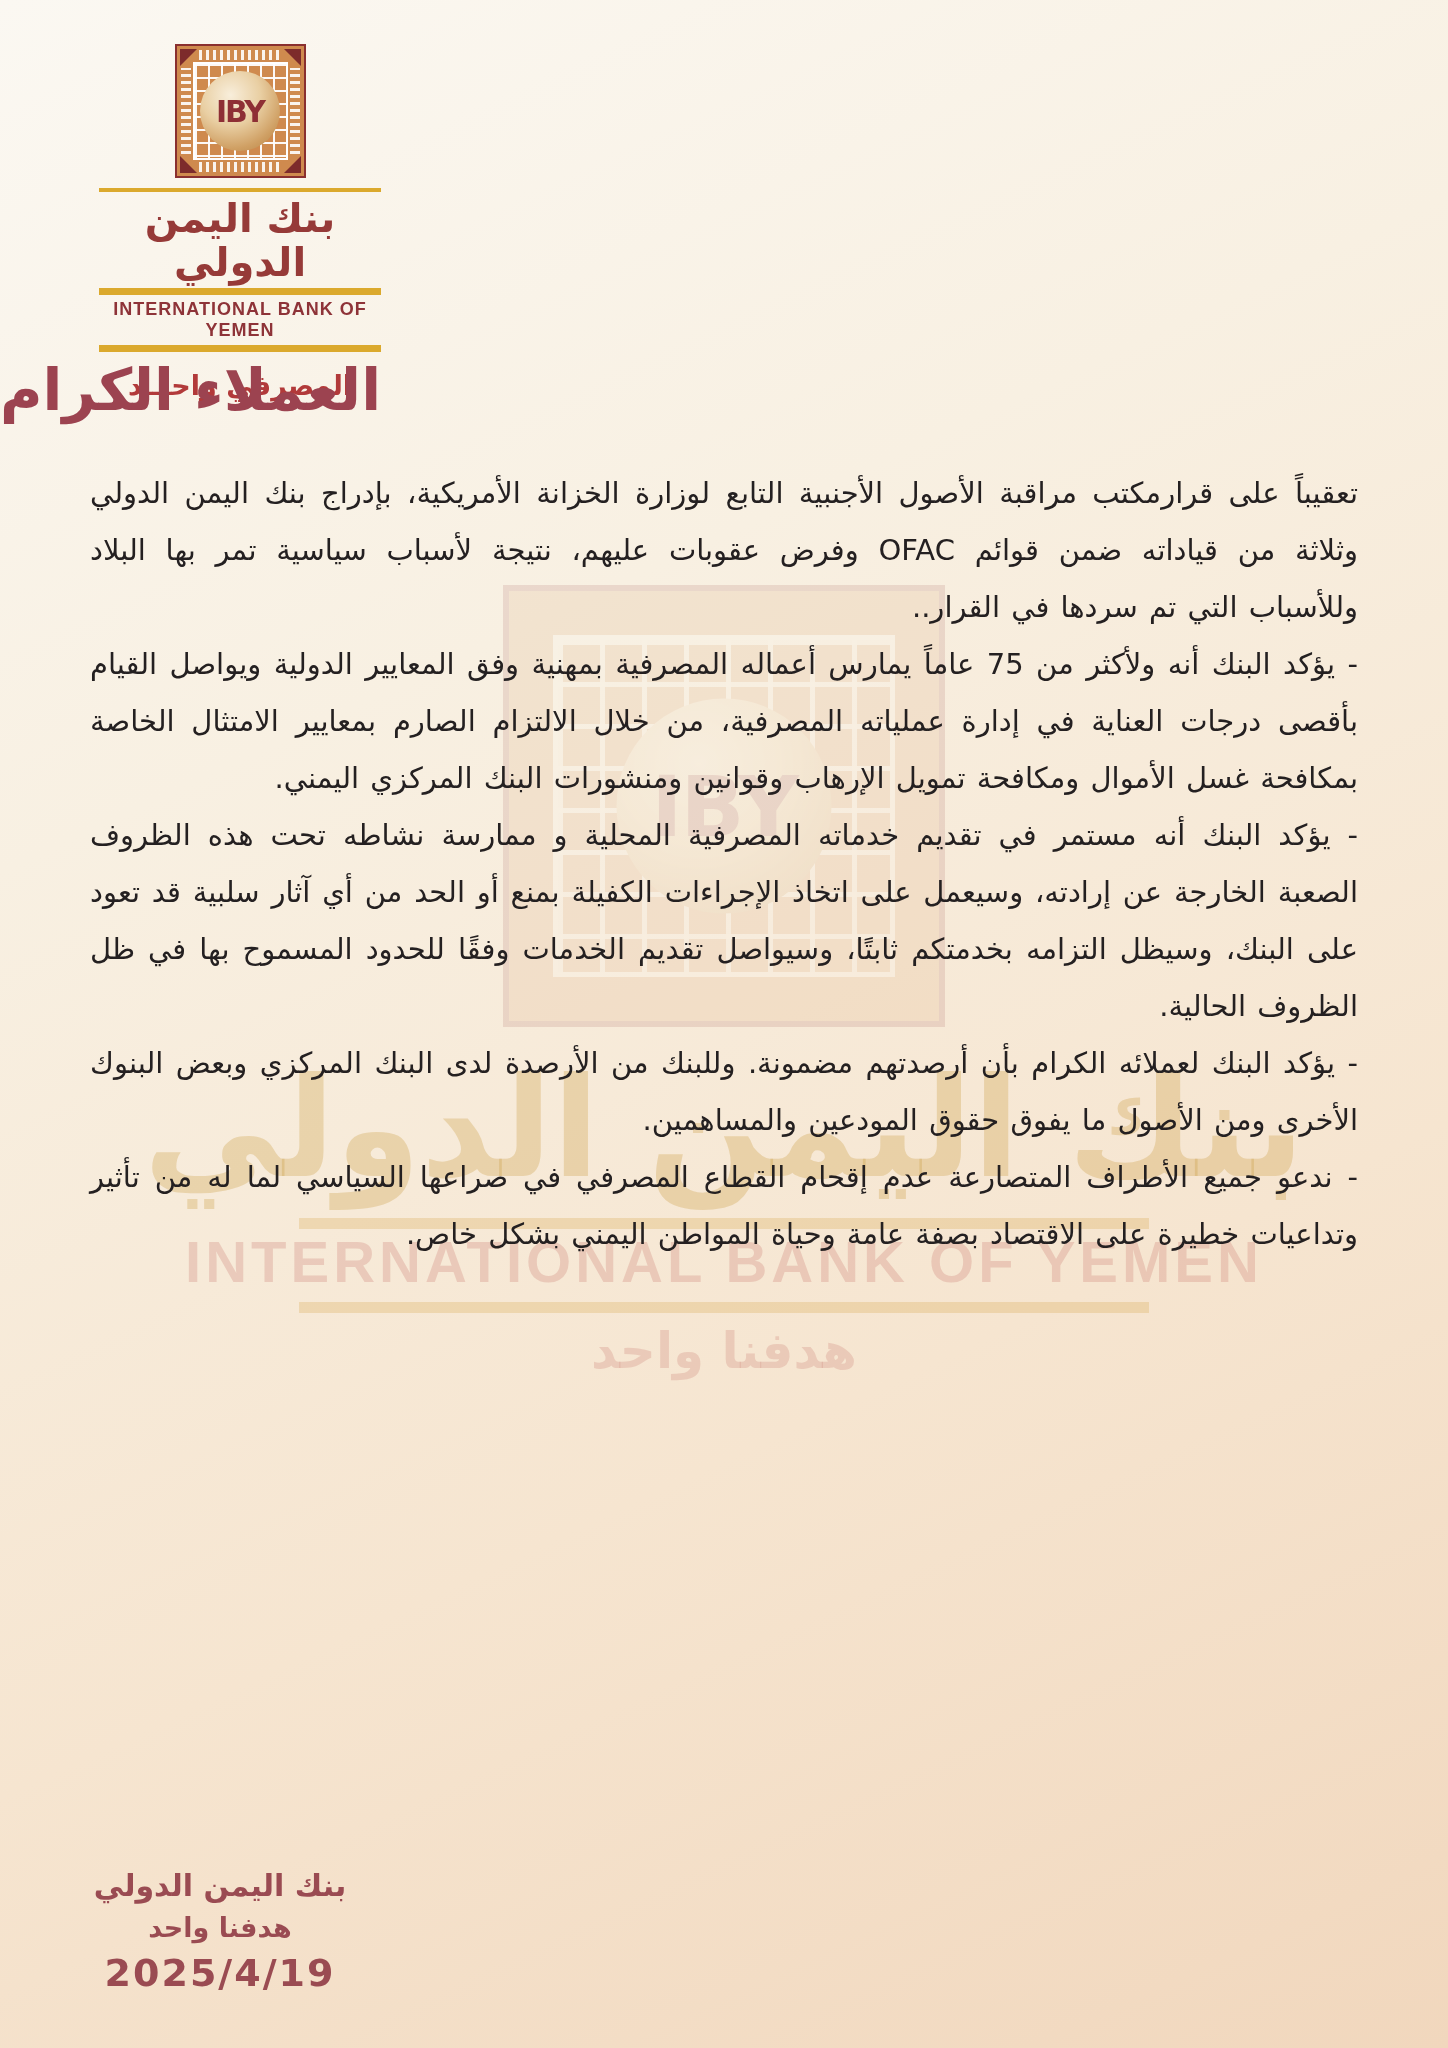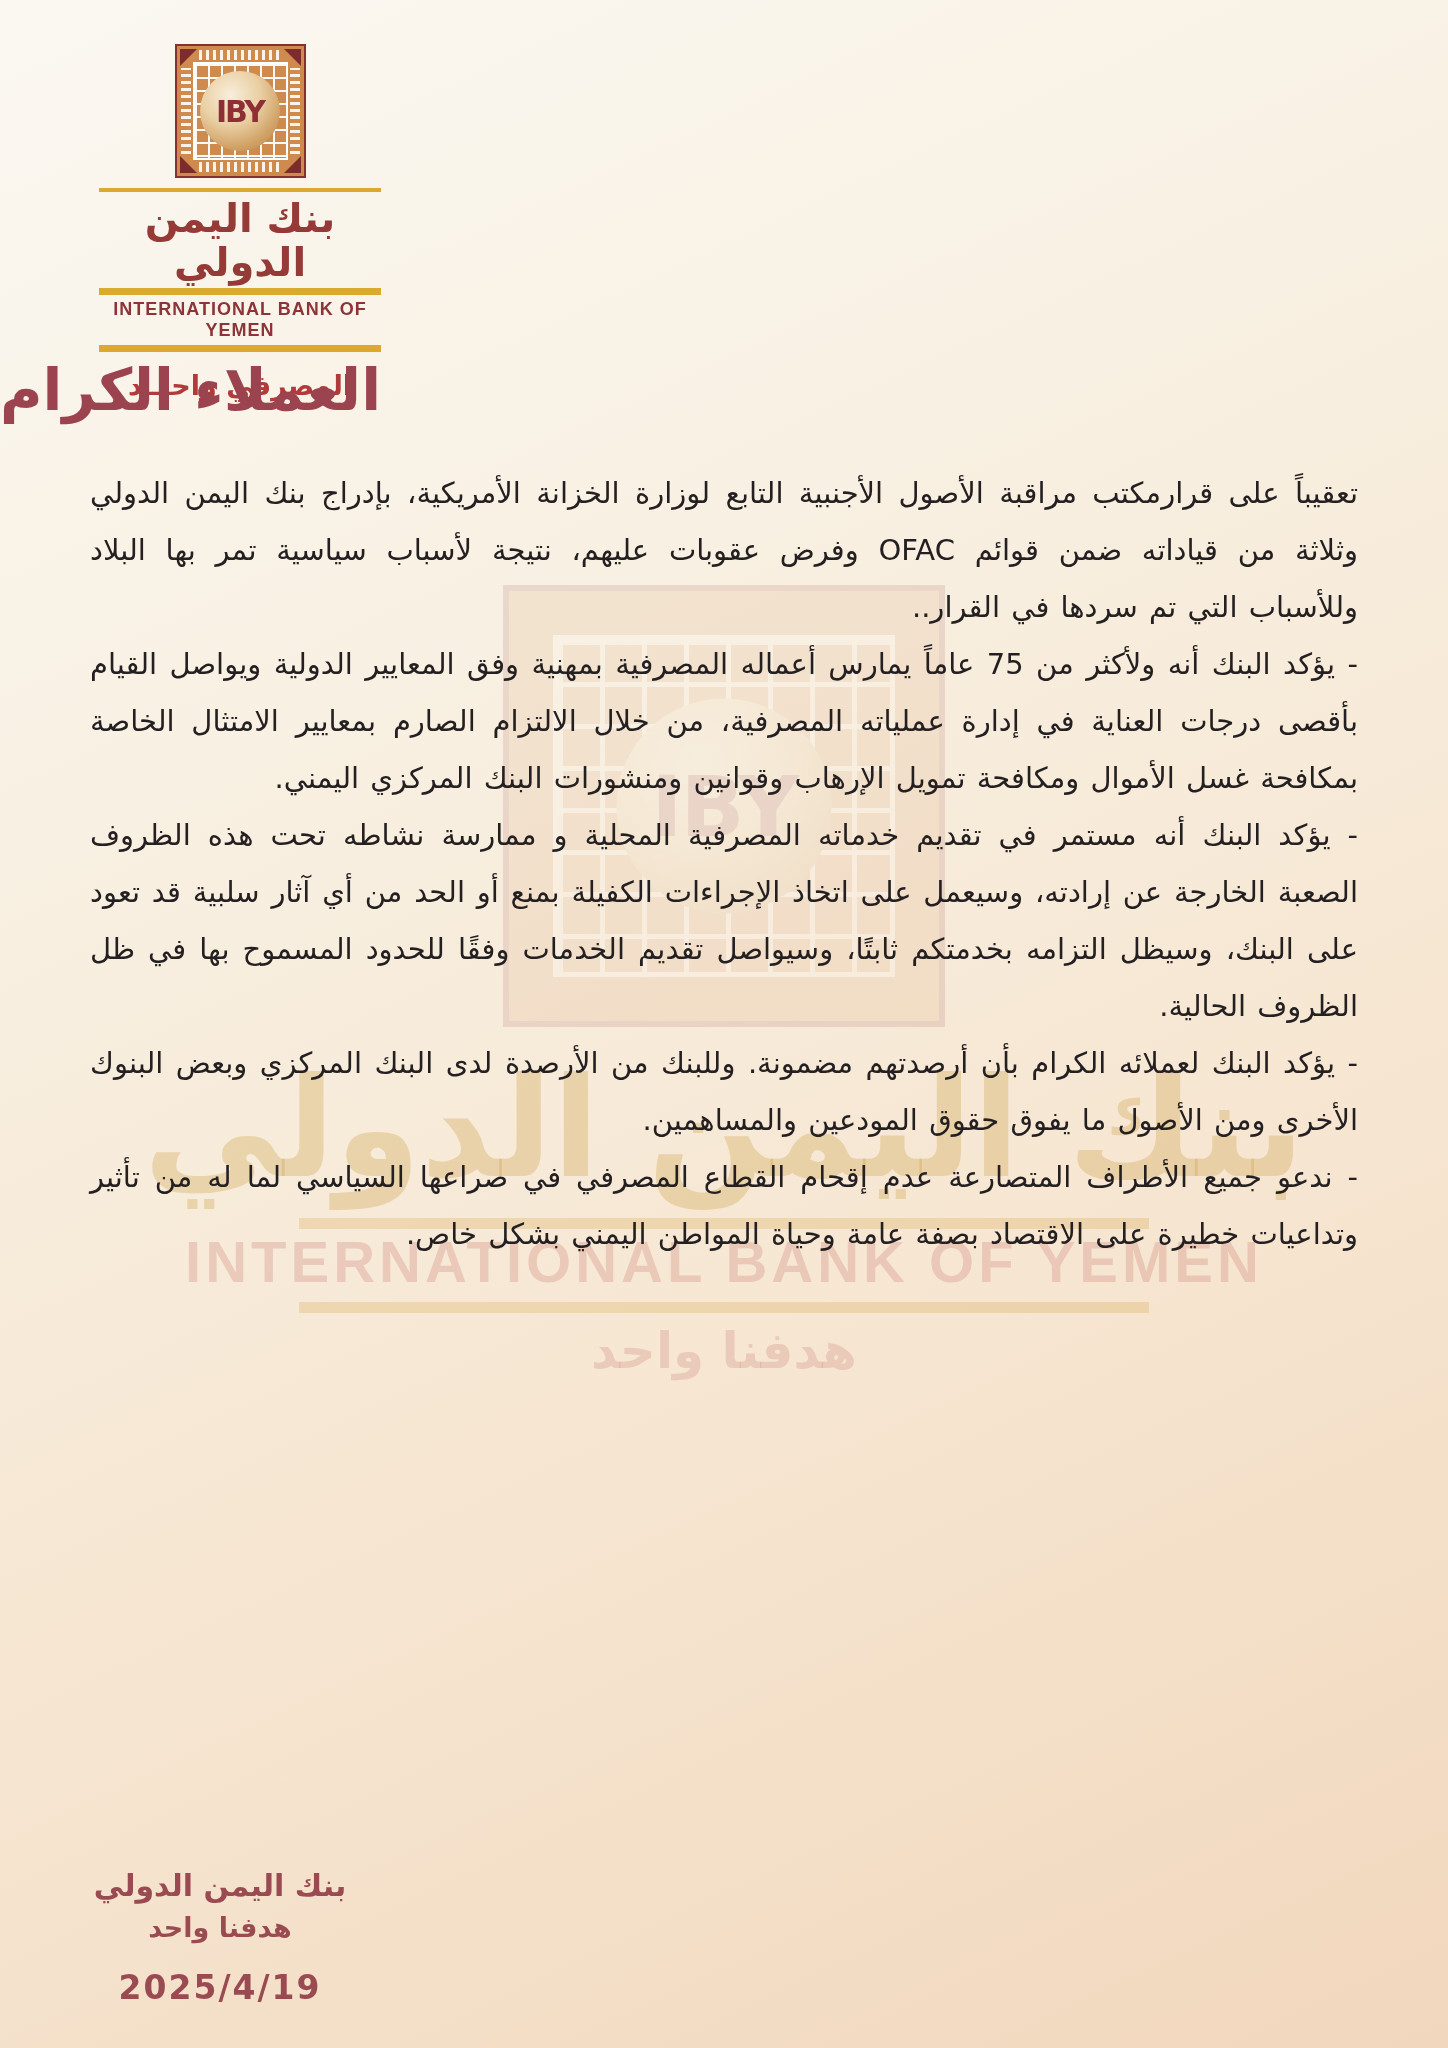--- a/index.html
+++ b/index.html
@@ -59,21 +59,21 @@
   
   .body-text{position:absolute;left:90px;right:90px;top:465px;direction:rtl;
     text-align:justify;text-justify:inter-word;color:#242021;font-weight:normal;
     font-size:29px;line-height:57px;word-spacing:2px;}
   .body-text p{margin:0;}
   .body-text p.lead{text-align:right;}
   
   .footer{position:absolute;left:80px;top:1868px;width:280px;text-align:center;color:#9a4b52;font-weight:bold;}
   .f-bank{font-size:30px;direction:rtl;}
   .f-motto{font-size:27px;margin-top:9px;direction:rtl;}
-  .f-date{font-size:33px;margin-top:25px;letter-spacing:2px;direction:ltr;}
+  .f-date{font-size:38px;margin-top:8px;letter-spacing:2px;direction:ltr;}
 </style>
 </head>
 <body>
 
 <div class="page">
 
   <div class="watermark">
     <div class="wm-square">
       <div class="grid"></div>
       <div class="sphere">IBY</div>

